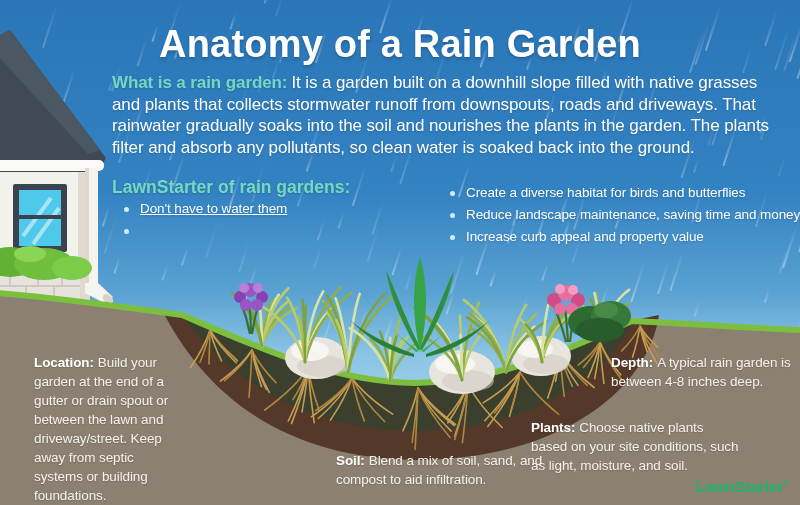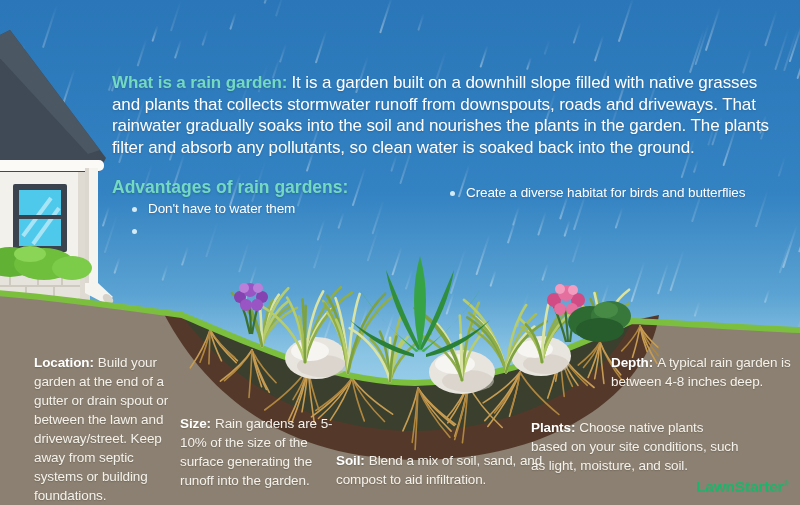--- a/index.html
+++ b/index.html
@@ -32,21 +32,21 @@
   .intro b{color:var(--accent);font-weight:700;margin-right:4px;}
   .adv-heading{
     top:177px;left:112px;font-size:17.5px;font-weight:700;color:var(--accent);
     text-shadow:0 1px 2px rgba(25,60,95,.3);
   }
   ul.adv{
     margin:0;padding:0;list-style:none;position:absolute;
     font-size:13.5px;line-height:22px;letter-spacing:-.1px;color:var(--text);
     text-shadow:0 1px 2px rgba(25,60,95,.3);white-space:nowrap;
   }
-  ul.adv.left{top:198px;left:132px;}
+  ul.adv.left{top:198px;left:124px;text-decoration:underline;}
   ul.adv.right{top:182px;left:450px;}
   ul.adv li{display:flex;align-items:flex-start;}
   ul.adv .dot{
     flex:0 0 auto;width:5px;height:5px;border-radius:50%;
     background:#d4ebf6;margin:9px 11px 0 0;
   }
   .callout{
     position:absolute;font-size:13.5px;line-height:19px;letter-spacing:-.1px;
     color:#f5f2ec;text-shadow:0 1px 1px rgba(60,48,36,.25);
   }
@@ -429,50 +429,56 @@
     </g>
 
     <g>
       <ellipse cx="590" cy="322" rx="22" ry="16" fill="#2e6b33"></ellipse>
       <ellipse cx="611" cy="316" rx="20" ry="15" fill="#38793b"></ellipse>
       <ellipse cx="600" cy="330" rx="24" ry="12" fill="#275c2c"></ellipse>
       <ellipse cx="606" cy="310" rx="12" ry="8" fill="#478a46"></ellipse>
     </g>
   </svg>
 
+  <div class="txt title">Anatomy of a Rain Garden</div>
 
   <div class="txt intro">
     <b>What is a rain garden:</b><span>It is a garden built on a downhill slope filled with native grasses and plants that collects stormwater runoff from downspouts, roads and driveways. That rainwater gradually soaks into the soil and nourishes the plants in the garden. The plants filter and absorb any pollutants, so clean water is soaked back into the ground.</span>
   </div>
 
-  <div class="txt adv-heading">Advantages of rain gardens:</div>
+  <div class="txt adv-heading">LawnStarter of rain gardens:</div>
 
   <ul class="adv left">
     <li>
         <i class="dot"></i>
         <span>Don't have to water them</span>
       </li>
     <li>
         <i class="dot"></i>
       </li>
   </ul>
 
   <ul class="adv right">
     <li>
         <i class="dot"></i>
         <span>Create a diverse habitat for birds and butterflies</span>
       </li>
+    <li>
+        <i class="dot"></i>
+        <span>Reduce landscape maintenance, saving time and money</span>
+      </li>
+    <li>
+        <i class="dot"></i>
+        <span>Increase curb appeal and property value</span>
+      </li>
   </ul>
 
   <div class="callout co-location">
     <b>Location:</b><span>Build your garden at the end of a gutter or drain spout or between the lawn and driveway/street. Keep away from septic systems or building foundations.</span>
   </div>
-  <div class="callout co-size">
-    <b>Size:</b><span>Rain gardens are 5-10% of the size of the surface generating the runoff into the garden.</span>
-  </div>
   <div class="callout co-soil">
     <b>Soil:</b><span>Blend a mix of soil, sand, and compost to aid infiltration.</span>
   </div>
   <div class="callout co-plants">
     <b>Plants:</b><span>Choose native plants based on your site conditions, such as light, moisture, and soil.</span>
   </div>
   <div class="callout co-depth">
     <b>Depth:</b><span>A typical rain garden is between 4-8 inches deep.</span>
   </div>
 

